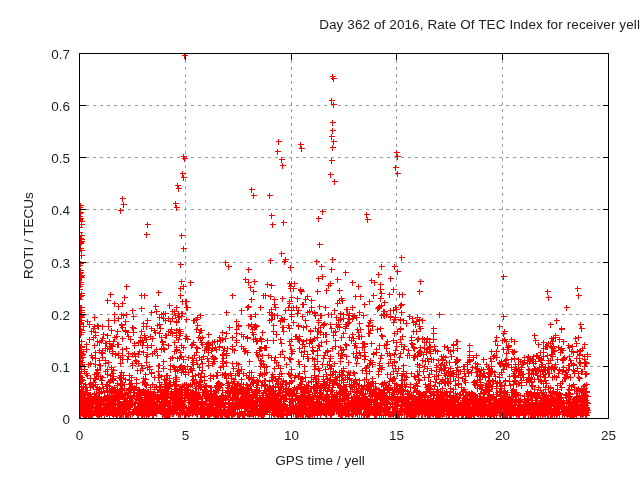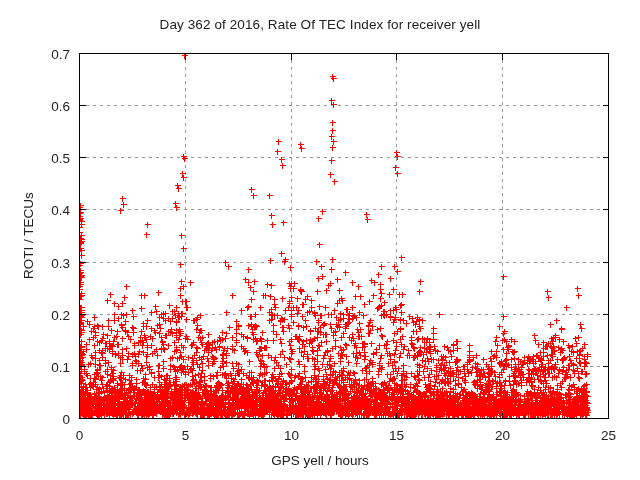--- a/index.html
+++ b/index.html
@@ -19,21 +19,21 @@
     position: absolute;
     left: 0; top: 0;
     width: 640px;
     height: 480px;
   }
   #chart-title {
     position: absolute;
     left: 0;
     top: 17px;
     width: 640px;
-    text-align: center;
+    text-align: right;
     font-size: 13.5px;
     color: #222222;
     letter-spacing: 0.1px;
     white-space: nowrap;
   }
   #xlabel {
     position: absolute;
     left: 0;
     top: 453px;
     width: 640px;
@@ -88,21 +88,21 @@
 </style>
 </head>
 <body>
 
 <div id="figure">
 
   <div id="chart-title">Day 362 of 2016, Rate Of TEC Index for receiver yell</div>
 
   <div id="ylabel">ROTI / TECUs</div>
 
-  <div id="xlabel">GPS yell / hours</div>
+  <div id="xlabel">GPS time / yell</div>
 
   <svg id="plot-svg" width="640" height="480">
     <clipPath id="plotclip">
         <rect x="79" y="53" width="529" height="365"></rect>
       </clipPath>
       <g id="grid-layer">
         <line x1="79" y1="366.5" x2="608" y2="366.5" class="gridline"></line>
         <line x1="79" y1="314.5" x2="608" y2="314.5" class="gridline"></line>
         <line x1="79" y1="262.5" x2="608" y2="262.5" class="gridline"></line>
         <line x1="79" y1="209.5" x2="608" y2="209.5" class="gridline"></line>

